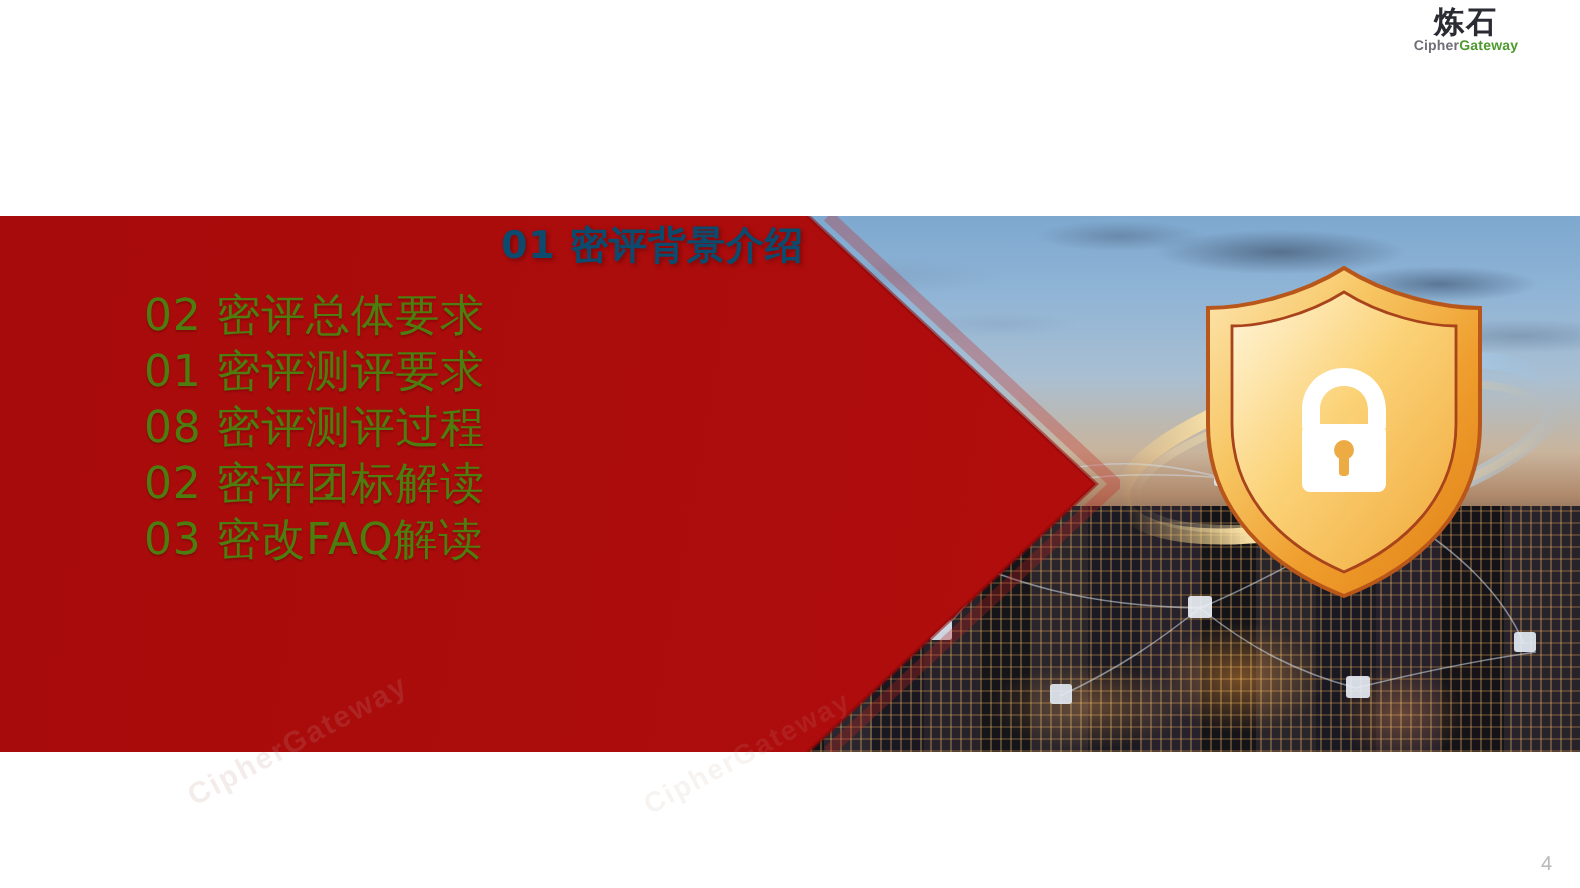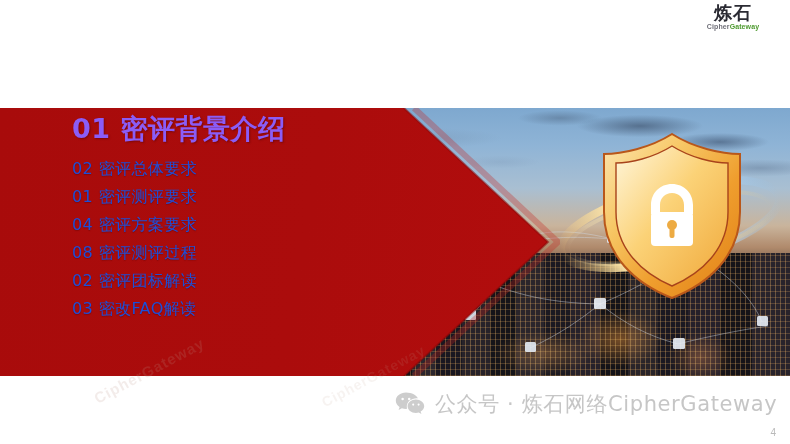--- a/index.html
+++ b/index.html
@@ -23,21 +23,21 @@
   .logo-wrap {
     position: absolute;
     top: 4px;
     right: 14px;
     width: 86px;
     text-align: center;
     line-height: 1;
   }
   .logo-cn {
     font-family: "DejaVu Sans", sans-serif;
-    font-size: 18px;
+    font-size: 15px;
     font-weight: bold;
     color: #2b2b33;
     letter-spacing: 1px;
   }
   .logo-en {
     margin-top: 1px;
     font-size: 7px;
     font-weight: bold;
     letter-spacing: .1px;
   }
@@ -155,36 +155,37 @@
   }
 
   
   .agenda {
     position: absolute;
     left: 72px;
     top: 112px;
     width: 330px;
   }
   .agenda-title {
-    color: #8b5cf6;
+    color: #0c4a6e;
     font-family: "DejaVu Sans", sans-serif;
-    font-size: 27px;
+    font-size: 19px;
     font-weight: bold;
     letter-spacing: .5px;
     line-height: 1.25;
     text-shadow: 1px 1px 2px rgba(70,0,0,.45);
     white-space: nowrap;
+    text-align: right;
   }
   .agenda-list {
     margin-top: 9px;
   }
   .agenda-item {
-    color: #1d4ed8;
+    color: #4d7c0f;
     font-family: "DejaVu Sans", sans-serif;
-    font-size: 16px;
+    font-size: 22px;
     line-height: 28px;
     letter-spacing: .4px;
     white-space: nowrap;
     text-shadow: 0 1px 1px rgba(80,0,0,.35);
   }
 
   
   .watermark {
     position: absolute;
     left: 88px;
@@ -323,36 +324,24 @@
   <svg class="red-edge" viewBox="0 0 560 268">
     <path d="M404 0 L548 134 L404 268" fill="none" stroke="#8d0707" stroke-width="2" opacity=".55"></path>
     <path d="M414 0 L558 134 L414 268" fill="none" stroke="#c2201f" stroke-width="6" opacity=".30"></path>
   </svg>
 
   <div class="agenda">
     <div class="agenda-title">01 密评背景介绍</div>
     <div class="agenda-list">
       <div class="agenda-item">02 密评总体要求</div>
       <div class="agenda-item">01 密评测评要求</div>
-      <div class="agenda-item">04 密评方案要求</div>
       <div class="agenda-item">08 密评测评过程</div>
       <div class="agenda-item">02 密评团标解读</div>
       <div class="agenda-item">03 密改FAQ解读</div>
     </div>
   </div>
 
   <div class="watermark">CipherGateway</div>
   <div class="watermark2">CipherGateway</div>
 
-  <div class="footer">
-    <svg class="wechat-icon" viewBox="0 0 30 26">
-      <path d="M11 1.6 C5.2 1.6 0.8 5.3 0.8 9.7 c0 2.5 1.5 4.8 3.8 6.3 l-1 3 3.3 -1.7 c1.3 0.4 2.7 0.6 4.1 0.6 c0.4 0 0.8 0 1.2 -0.05 c-0.3 -0.8 -0.4 -1.6 -0.4 -2.4 c0 -4.5 4.4 -8.1 9.9 -8.1 c0.4 0 0.8 0.02 1.2 0.06 C21.8 4.4 16.9 1.6 11 1.6 Z" fill="#cdcdcd"></path>
-      <circle cx="7.6" cy="7.9" r="1.25" fill="#ffffff"></circle>
-      <circle cx="14.2" cy="7.9" r="1.25" fill="#ffffff"></circle>
-      <path d="M29.2 15.3 c0 -3.7 -3.7 -6.7 -8.3 -6.7 c-4.6 0 -8.3 3 -8.3 6.7 c0 3.7 3.7 6.7 8.3 6.7 c1 0 1.9 -0.14 2.8 -0.4 l2.7 1.4 l-0.8 -2.4 c2.2 -1.2 3.6 -3.1 3.6 -5.3 Z" fill="#cdcdcd"></path>
-      <circle cx="18.2" cy="13.6" r="1.05" fill="#ffffff"></circle>
-      <circle cx="23.6" cy="13.6" r="1.05" fill="#ffffff"></circle>
-    </svg>
-    <div class="footer-text">公众号 · 炼石网络CipherGateway</div>
-  </div>
 
   <div class="page-num">4</div>
 </div>
 
 </body></html>

